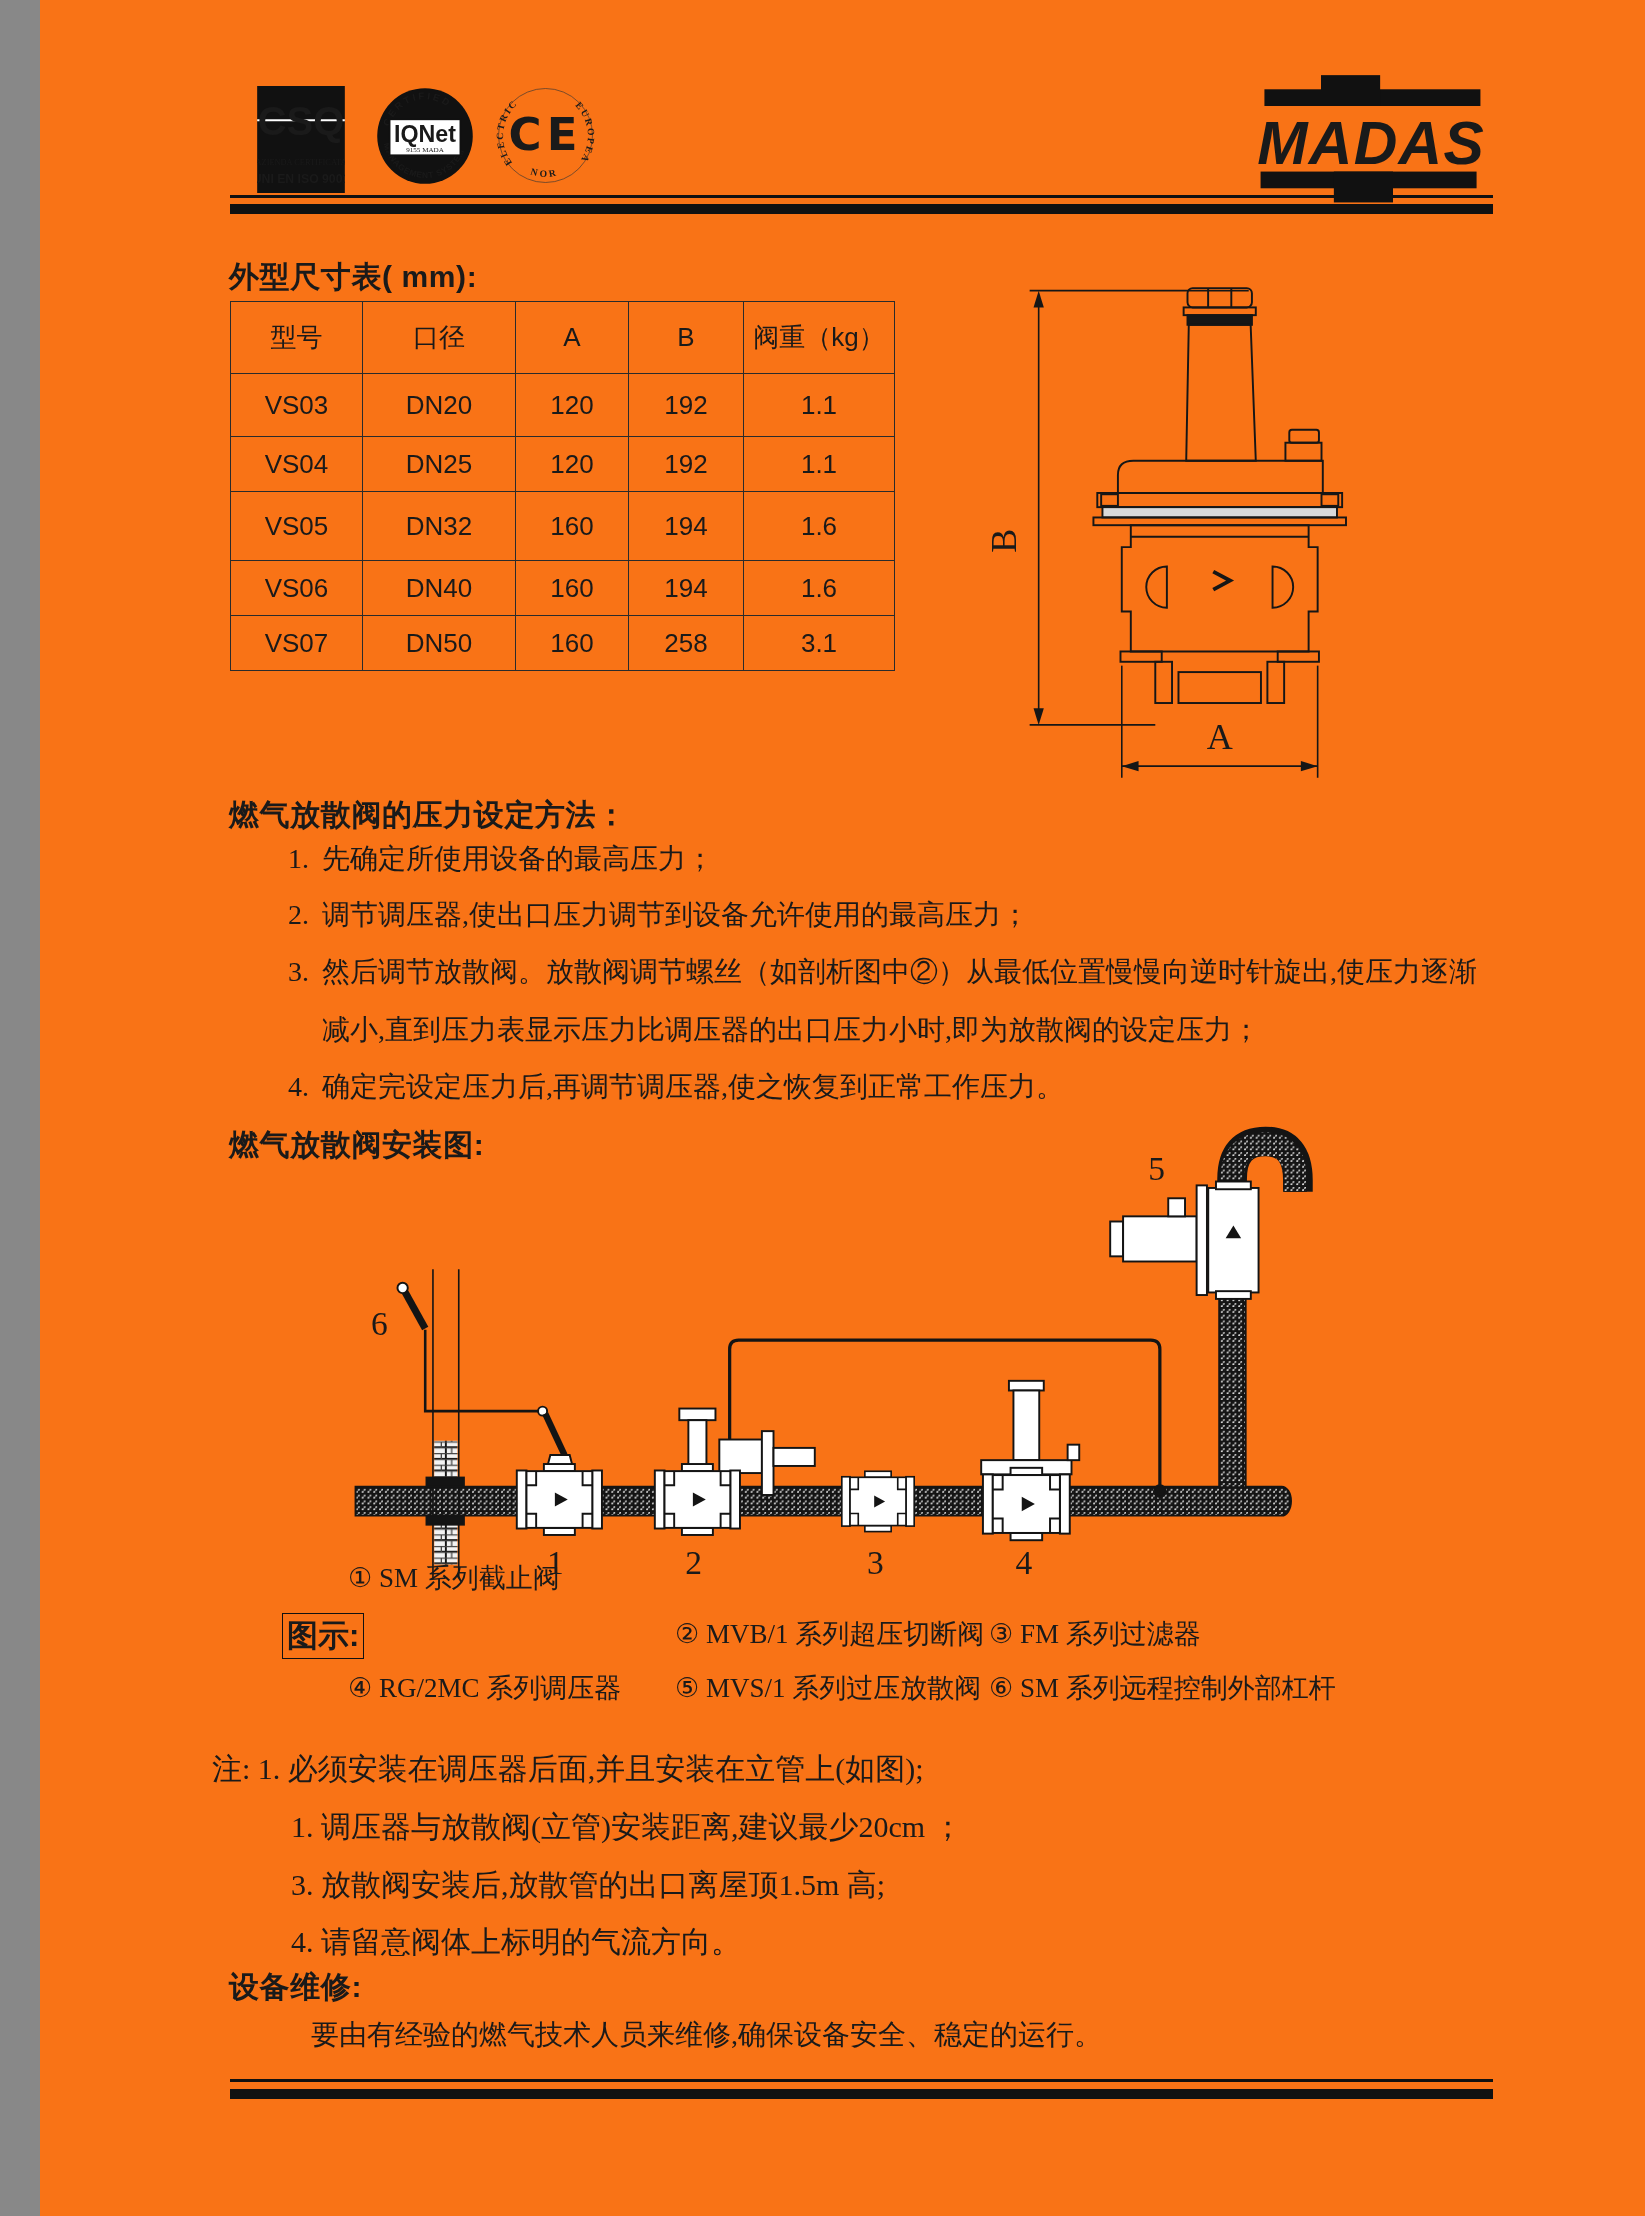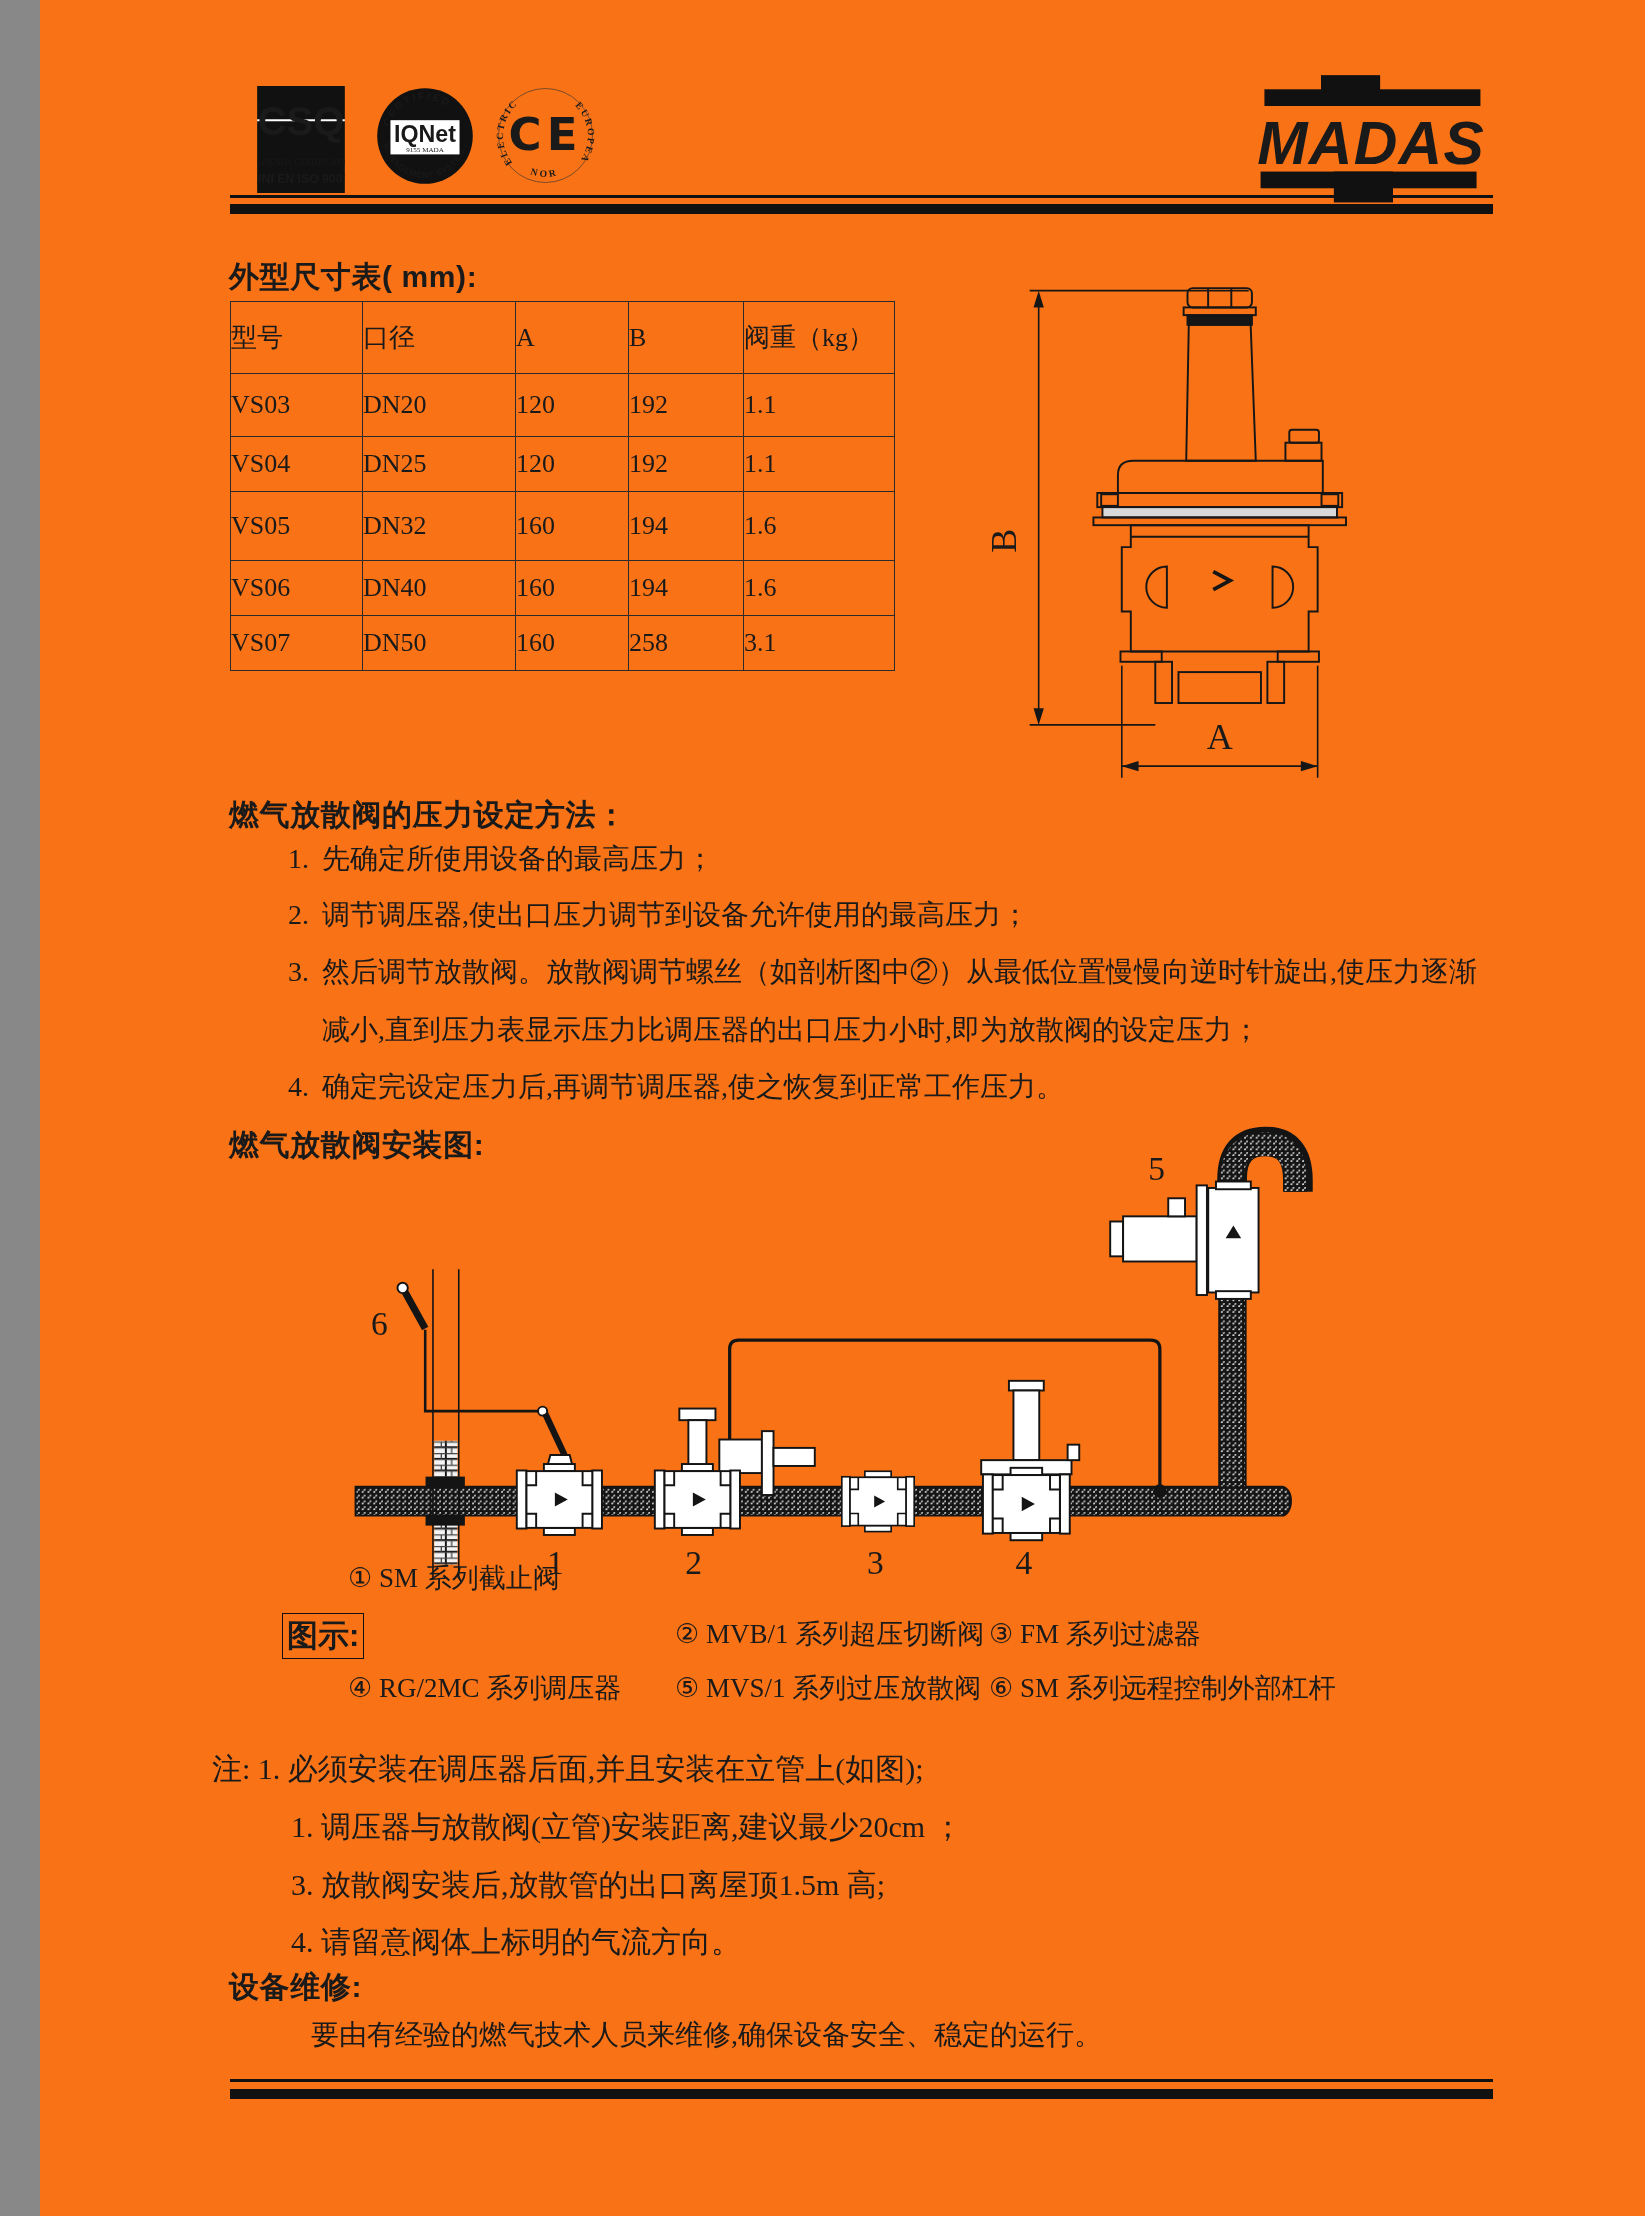--- a/index.html
+++ b/index.html
@@ -7,22 +7,22 @@
     position:relative;width:1646px;height:2216px;background:#f97316;
     font-family:"Liberation Serif",serif;color:#1a1a1a;overflow:hidden;margin-left:40px;
   }
   .abs{position:absolute;}
   .sect-title{font-family:"Liberation Sans",sans-serif;font-weight:bold;font-size:30px;letter-spacing:0.6px;}
   .body-line{font-size:28px;white-space:nowrap;}
   .body-line .num{display:inline-block;min-width:34px;}
   .rule{background:#111;}
   
   table.dims{border-collapse:collapse;table-layout:fixed;width:664px;}
-  table.dims td{border:1.3px solid #2b2b2b;text-align:left;vertical-align:middle;
-    font-size:26px;font-family:Liberation Serif, serif;padding:0;}
+  table.dims td{border:1.3px solid #2b2b2b;text-align:center;vertical-align:middle;
+    font-size:26px;font-family:Liberation Sans, sans-serif;padding:0;}
   table.dims tr.hdr td{font-size:26px;}
   
   .legend-item{font-size:27px;white-space:nowrap;}
   .legend-tag{font-family:"Liberation Sans",sans-serif;font-weight:bold;font-size:31px;
     border:1.9px solid #111;padding:0.6px 3.9px 1.9px 3.9px;}
   .note-line{font-size:30px;white-space:nowrap;}
   svg text{fill:#1a1a1a;}
 </style>
 </head>
 <body>

